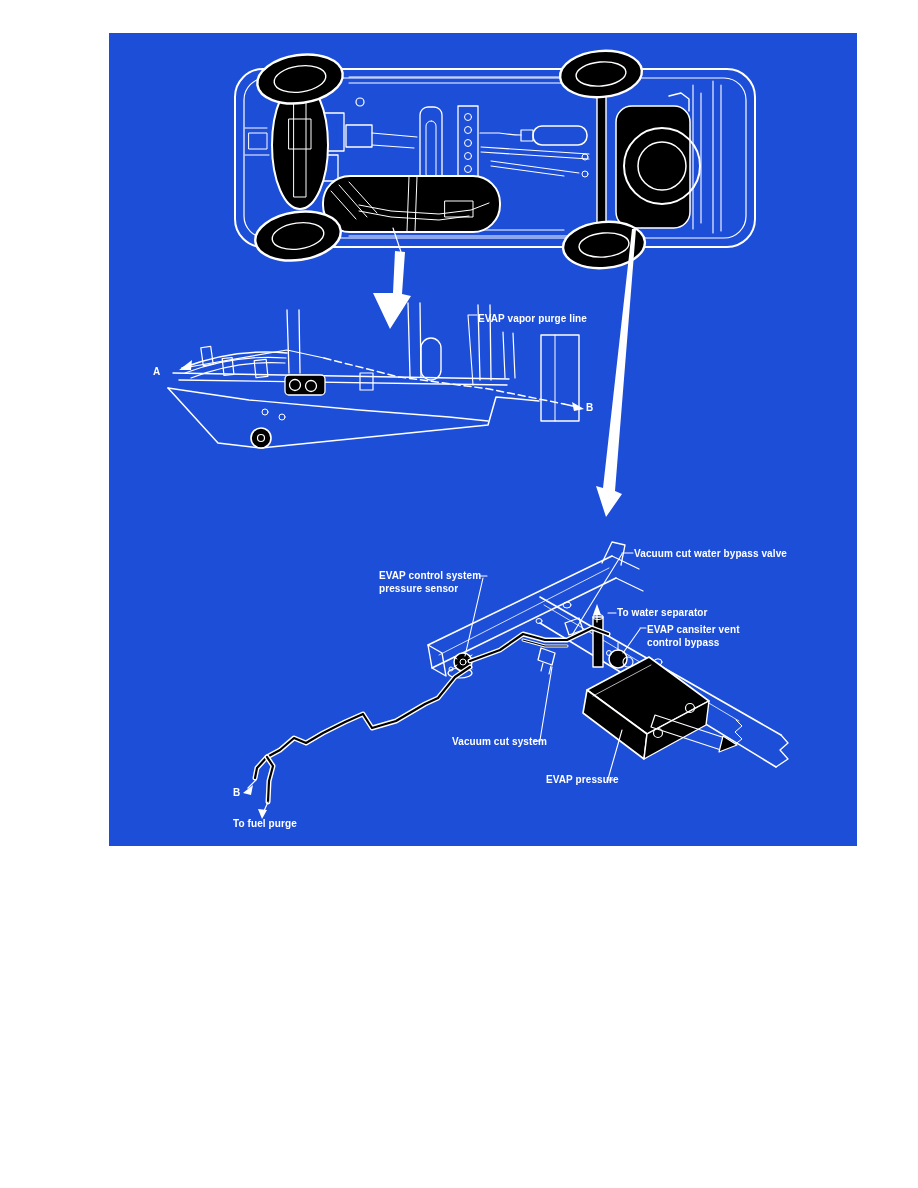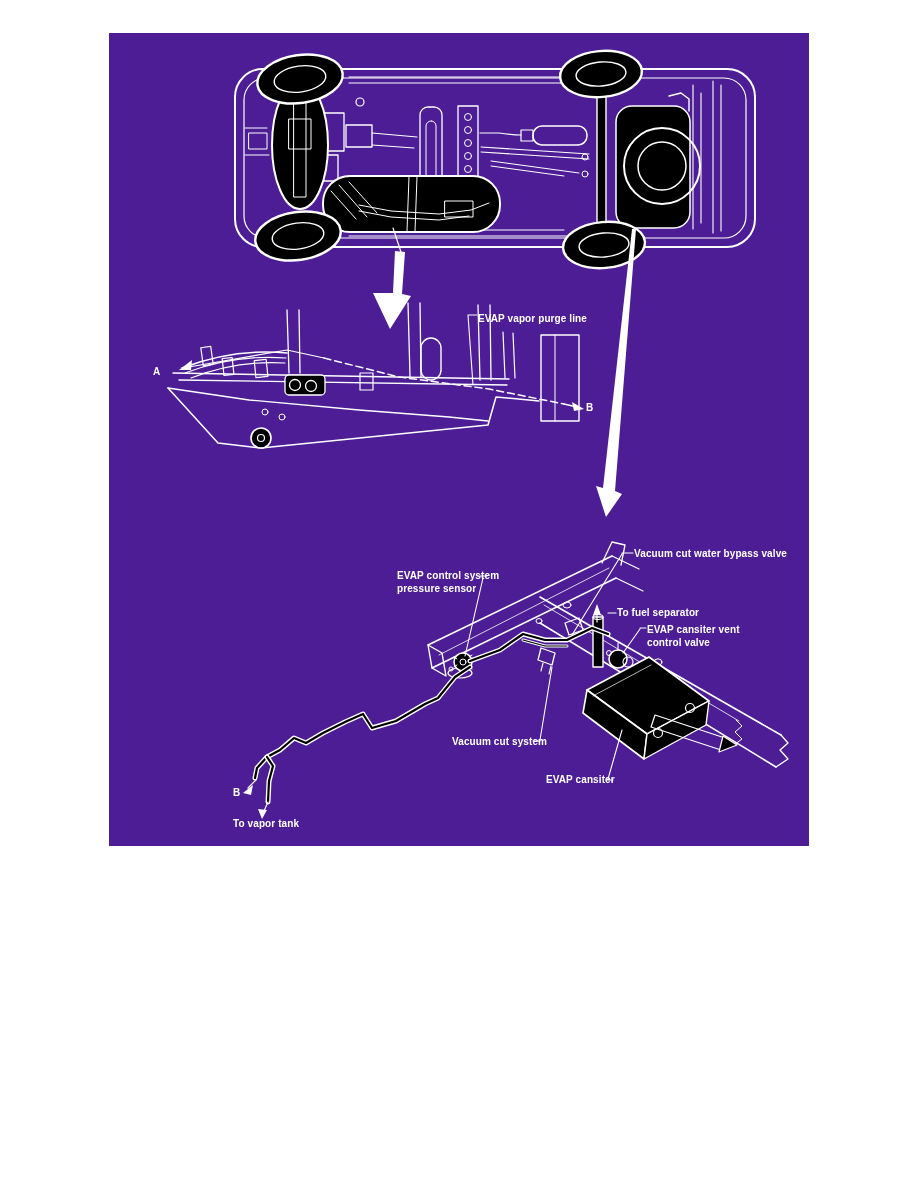--- a/index.html
+++ b/index.html
@@ -7,21 +7,22 @@
     width:918px;height:1188px;
     background:#ffffff;
     position:relative;
     overflow:hidden;
     font-family:"Liberation Sans", sans-serif;
   }
   .figure-panel{
     position:absolute;
     left:109px;top:33px;
     width:700px;height:813px;
-    background:#4c1d95;
+    background:#1d4ed8;
+    padding-left:48px;
   }
   .figure-panel svg{
     position:absolute;left:0;top:0;
   }
   .lbl{
     position:absolute;
     color:#ffffff;
     font:700 10px/1.3 "Liberation Sans", sans-serif;
     letter-spacing:0.1px;
     white-space:pre-line;
@@ -243,28 +244,28 @@
   </svg>
 
   <span class="lbl" style="left:369px;top:279px">EVAP vapor purge line</span>
 
   <span class="lbl" style="left:44px;top:332px">A</span>
 
   <span class="lbl" style="left:477px;top:368px">B</span>
 
   <span class="lbl" style="left:525px;top:514px">Vacuum cut water bypass valve</span>
 
-  <span class="lbl" style="left:288px;top:536px">EVAP control system
+  <span class="lbl" style="left:270px;top:536px">EVAP control system
 pressure sensor</span>
 
-  <span class="lbl" style="left:508px;top:573px">To fuel separator</span>
+  <span class="lbl" style="left:508px;top:573px">To water separator</span>
 
   <span class="lbl" style="left:538px;top:590px">EVAP cansiter vent
-control valve</span>
+control bypass</span>
 
   <span class="lbl" style="left:343px;top:702px">Vacuum cut system</span>
 
-  <span class="lbl" style="left:437px;top:740px">EVAP cansiter</span>
+  <span class="lbl" style="left:437px;top:740px">EVAP pressure</span>
 
   <span class="lbl" style="left:124px;top:753px">B</span>
 
-  <span class="lbl" style="left:124px;top:784px">To vapor tank</span>
+  <span class="lbl" style="left:124px;top:784px">To fuel purge</span>
 </div>
 
 </body></html>

